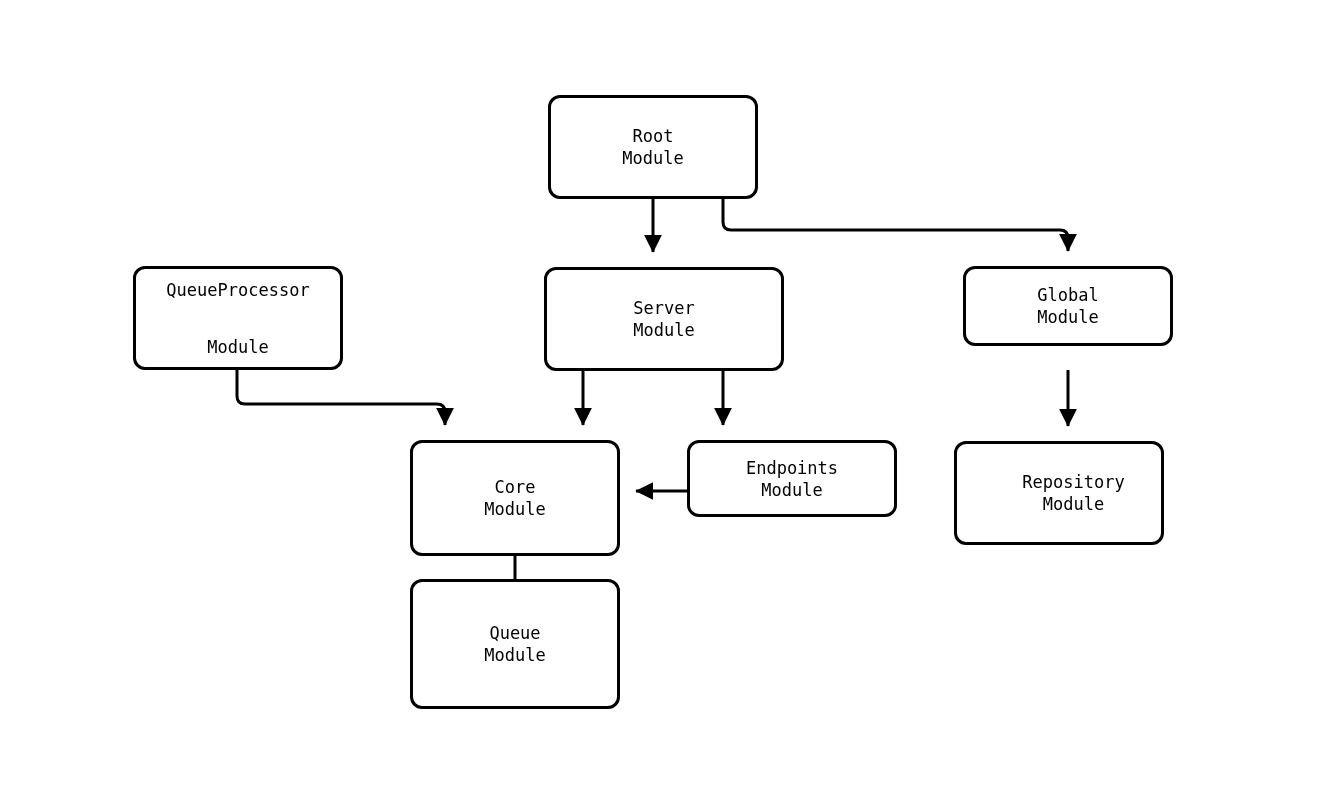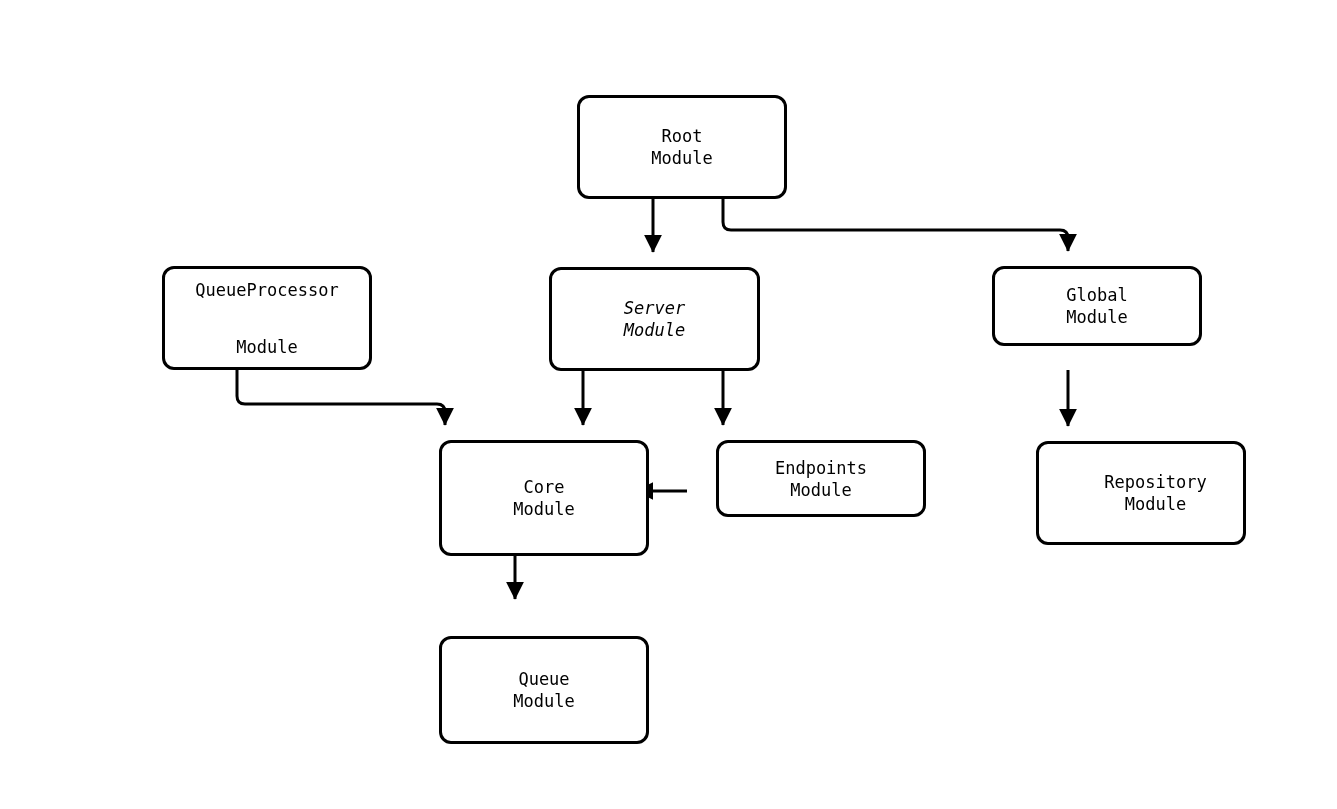--- a/index.html
+++ b/index.html
@@ -33,21 +33,20 @@
     display: flex;
     flex-direction: column;
     align-items: center;
     justify-content: center;
     font-family: "DejaVu Sans Mono", "Liberation Mono", monospace;
     font-size: 17px;
     line-height: 22px;
     color: #000000;
     letter-spacing: 0px;
     z-index: 2;
-    margin-left: 29px;
   }
   .node-line {
     display: block;
     white-space: pre;
     text-align: center;
   }
 </style>
 </head>
 <body>
 
@@ -96,43 +95,43 @@
   <div class="node" style="left:548px; top:95px; width:210px; height:104px;">
     <span class="node-line">Root</span>
     <span class="node-line">Module</span>
   </div>
 
   <div class="node" style="left:133px; top:266px; width:210px; height:104px;gap:35px;">
     <span class="node-line">QueueProcessor</span>
     <span class="node-line">Module</span>
   </div>
 
-  <div class="node" style="left:520px; top:267px; width:211px; height:104px;font-style:italic;">
+  <div class="node" style="left:544px; top:267px; width:240px; height:104px;">
     <span class="node-line">Server</span>
     <span class="node-line">Module</span>
   </div>
 
   <div class="node" style="left:963px; top:266px; width:210px; height:80px;">
     <span class="node-line">Global</span>
     <span class="node-line">Module</span>
   </div>
 
   <div class="node" style="left:410px; top:440px; width:210px; height:116px;">
     <span class="node-line">Core</span>
     <span class="node-line">Module</span>
   </div>
 
   <div class="node" style="left:687px; top:440px; width:210px; height:77px;">
     <span class="node-line">Endpoints</span>
     <span class="node-line">Module</span>
   </div>
 
-  <div class="node" style="left:1007px; top:441px; width:210px; height:104px;padding-left:29px;">
+  <div class="node" style="left:954px; top:441px; width:210px; height:104px;padding-left:29px;">
     <span class="node-line">Repository</span>
     <span class="node-line">Module</span>
   </div>
 
-  <div class="node" style="left:410px; top:636px; width:210px; height:108px;">
+  <div class="node" style="left:410px; top:579px; width:210px; height:130px;">
     <span class="node-line">Queue</span>
     <span class="node-line">Module</span>
   </div>
 
 </div>
 
 </body></html>

